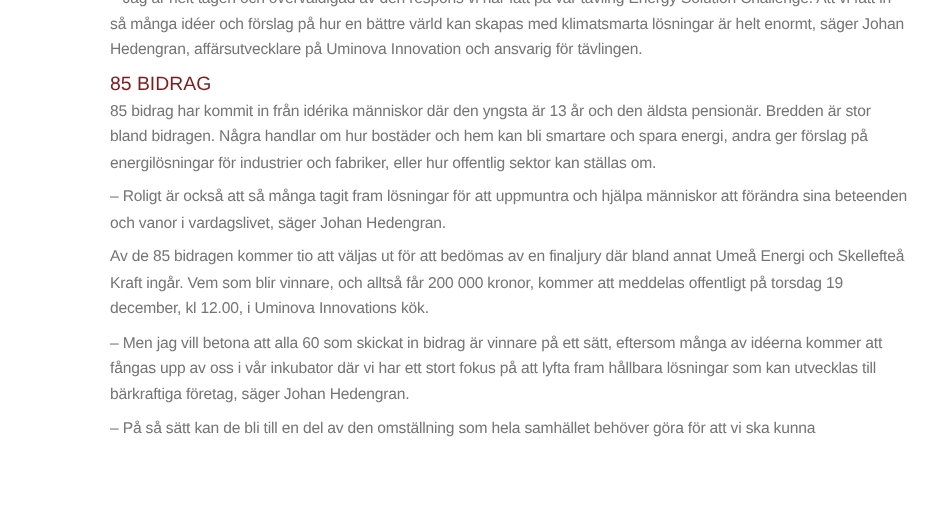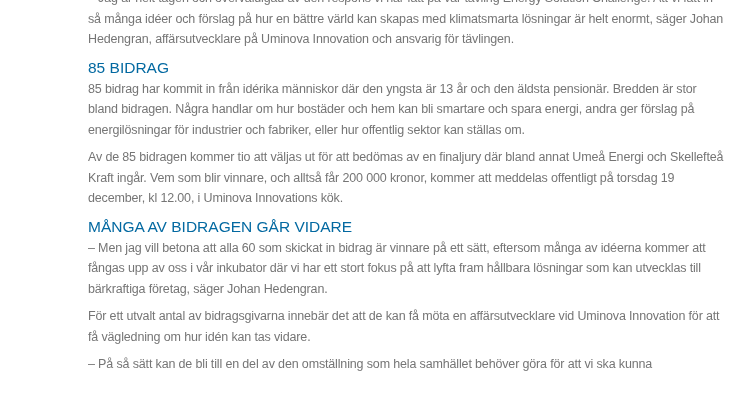--- a/index.html
+++ b/index.html
@@ -26,31 +26,30 @@
     letter-spacing: -0.15px;
     color: #757575;
     margin: 0 0 7px 0;
     text-align: left;
   }
   .heading {
     font-size: 15.5px;
     line-height: 22px;
     font-weight: 400;
     letter-spacing: 0;
-    color: #0369a1;
+    color: #7f1d1d;
     margin: 0;
   }
 </style>
 </head>
 <body>
 
 <div class="page">
   <div class="doc">
     <p class="para">– Jag är helt tagen och överväldigad av den respons vi har fått på vår tävling Energy Solution Challenge. Att vi fått in så många idéer och förslag på hur en bättre värld kan skapas med klimatsmarta lösningar är helt enormt, säger Johan Hedengran, affärsutvecklare på Uminova Innovation och ansvarig för tävlingen.</p>
     <h2 class="heading">85 BIDRAG</h2>
     <p class="para">85 bidrag har kommit in från idérika människor där den yngsta är 13 år och den äldsta pensionär. Bredden är stor bland bidragen. Några handlar om hur bostäder och hem kan bli smartare och spara energi, andra ger förslag på energilösningar för industrier och fabriker, eller hur offentlig sektor kan ställas om.</p>
+    <p class="para">– Roligt är också att så många tagit fram lösningar för att uppmuntra och hjälpa människor att förändra sina beteenden och vanor i vardagslivet, säger Johan Hedengran.</p>
     <p class="para">Av de 85 bidragen kommer tio att väljas ut för att bedömas av en finaljury där bland annat Umeå Energi och Skellefteå Kraft ingår. Vem som blir vinnare, och alltså får 200 000 kronor, kommer att meddelas offentligt på torsdag 19 december, kl 12.00, i Uminova Innovations kök.</p>
-    <h2 class="heading">MÅNGA AV BIDRAGEN GÅR VIDARE</h2>
     <p class="para">– Men jag vill betona att alla 60 som skickat in bidrag är vinnare på ett sätt, eftersom många av idéerna kommer att fångas upp av oss i vår inkubator där vi har ett stort fokus på att lyfta fram hållbara lösningar som kan utvecklas till bärkraftiga företag, säger Johan Hedengran.</p>
-    <p class="para">För ett utvalt antal av bidragsgivarna innebär det att de kan få möta en affärsutvecklare vid Uminova Innovation för att få vägledning om hur idén kan tas vidare.</p>
     <p class="para">– På så sätt kan de bli till en del av den omställning som hela samhället behöver göra för att vi ska kunna</p>
   </div>
 </div>
 
 </body></html>

